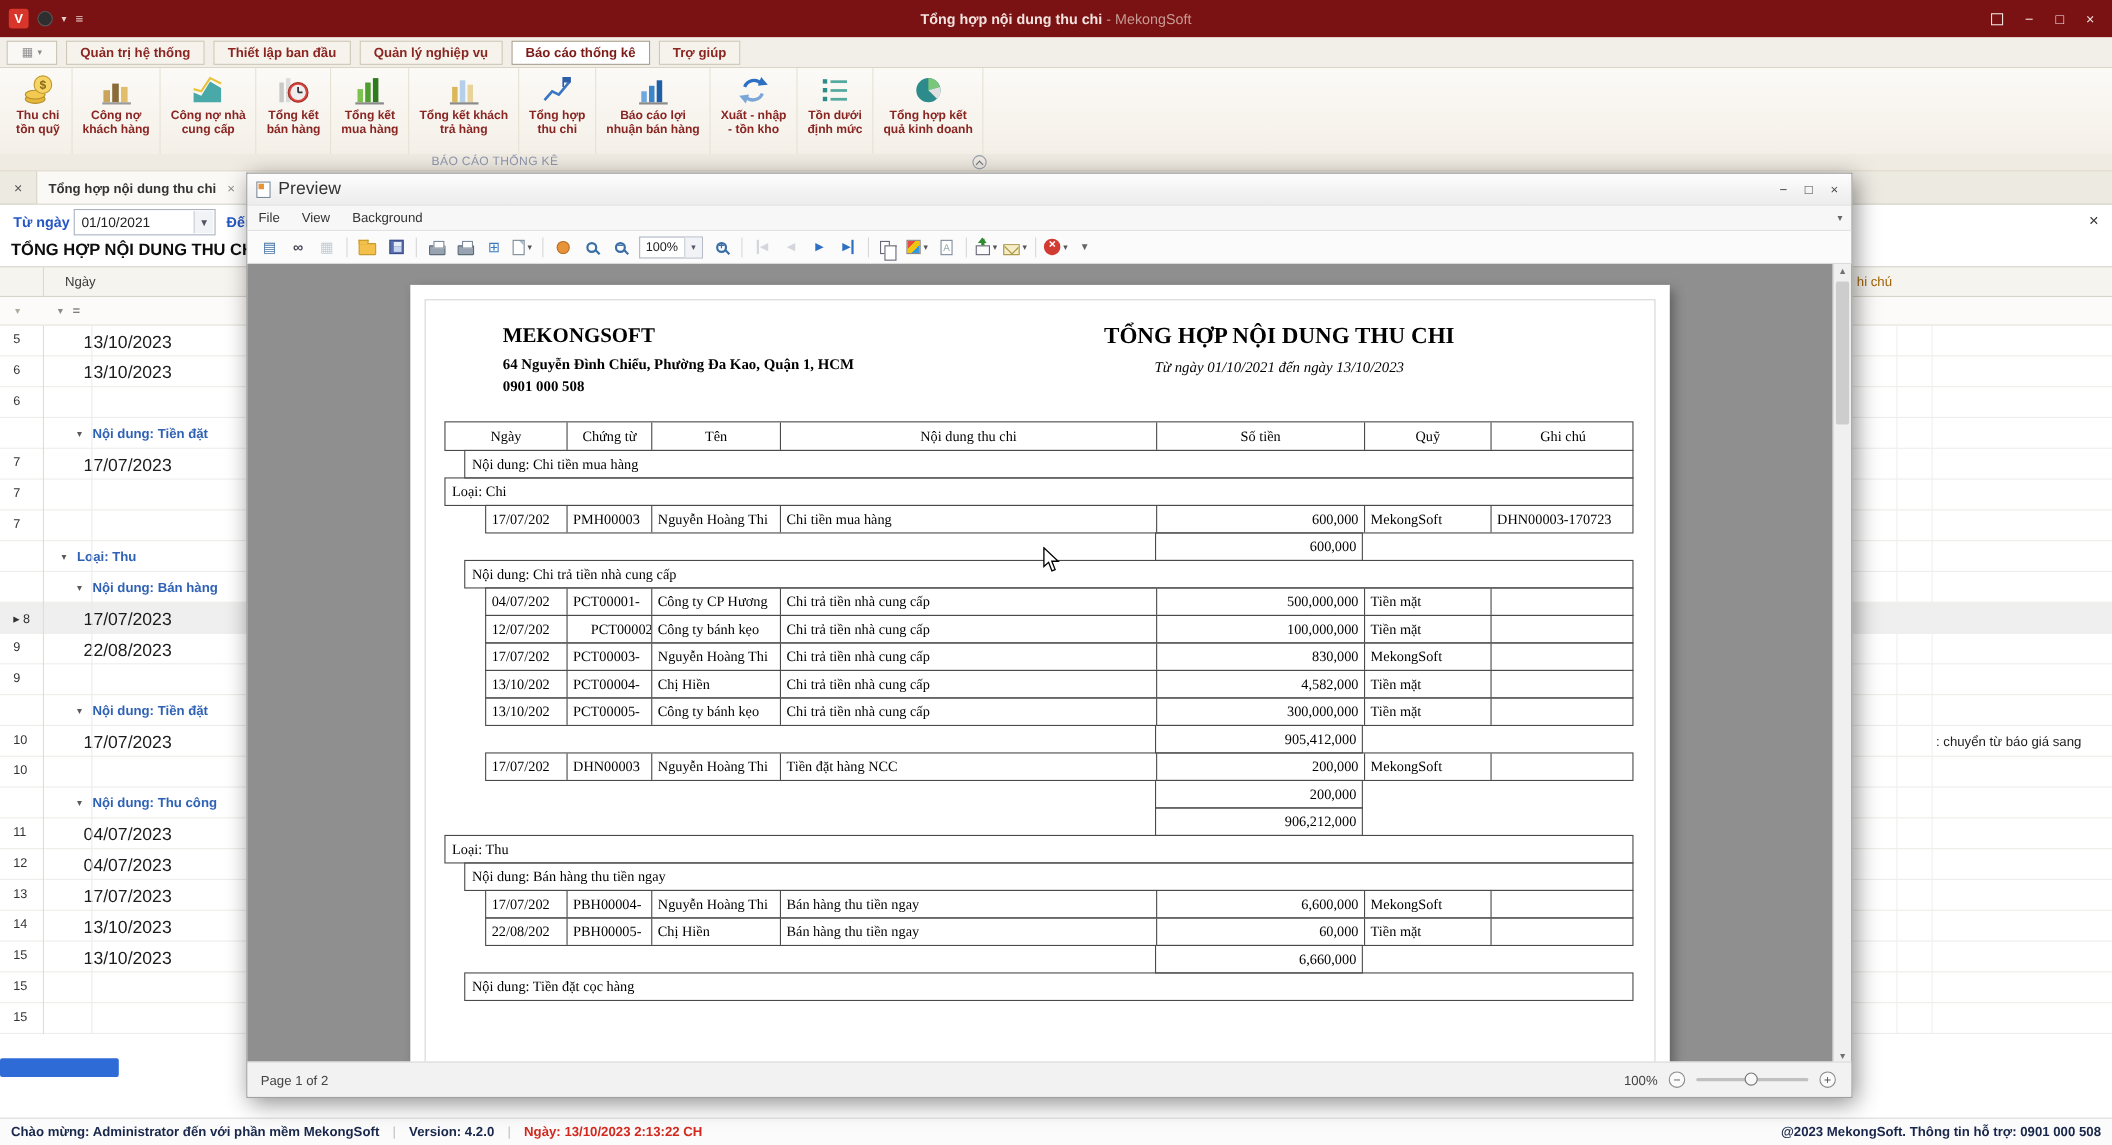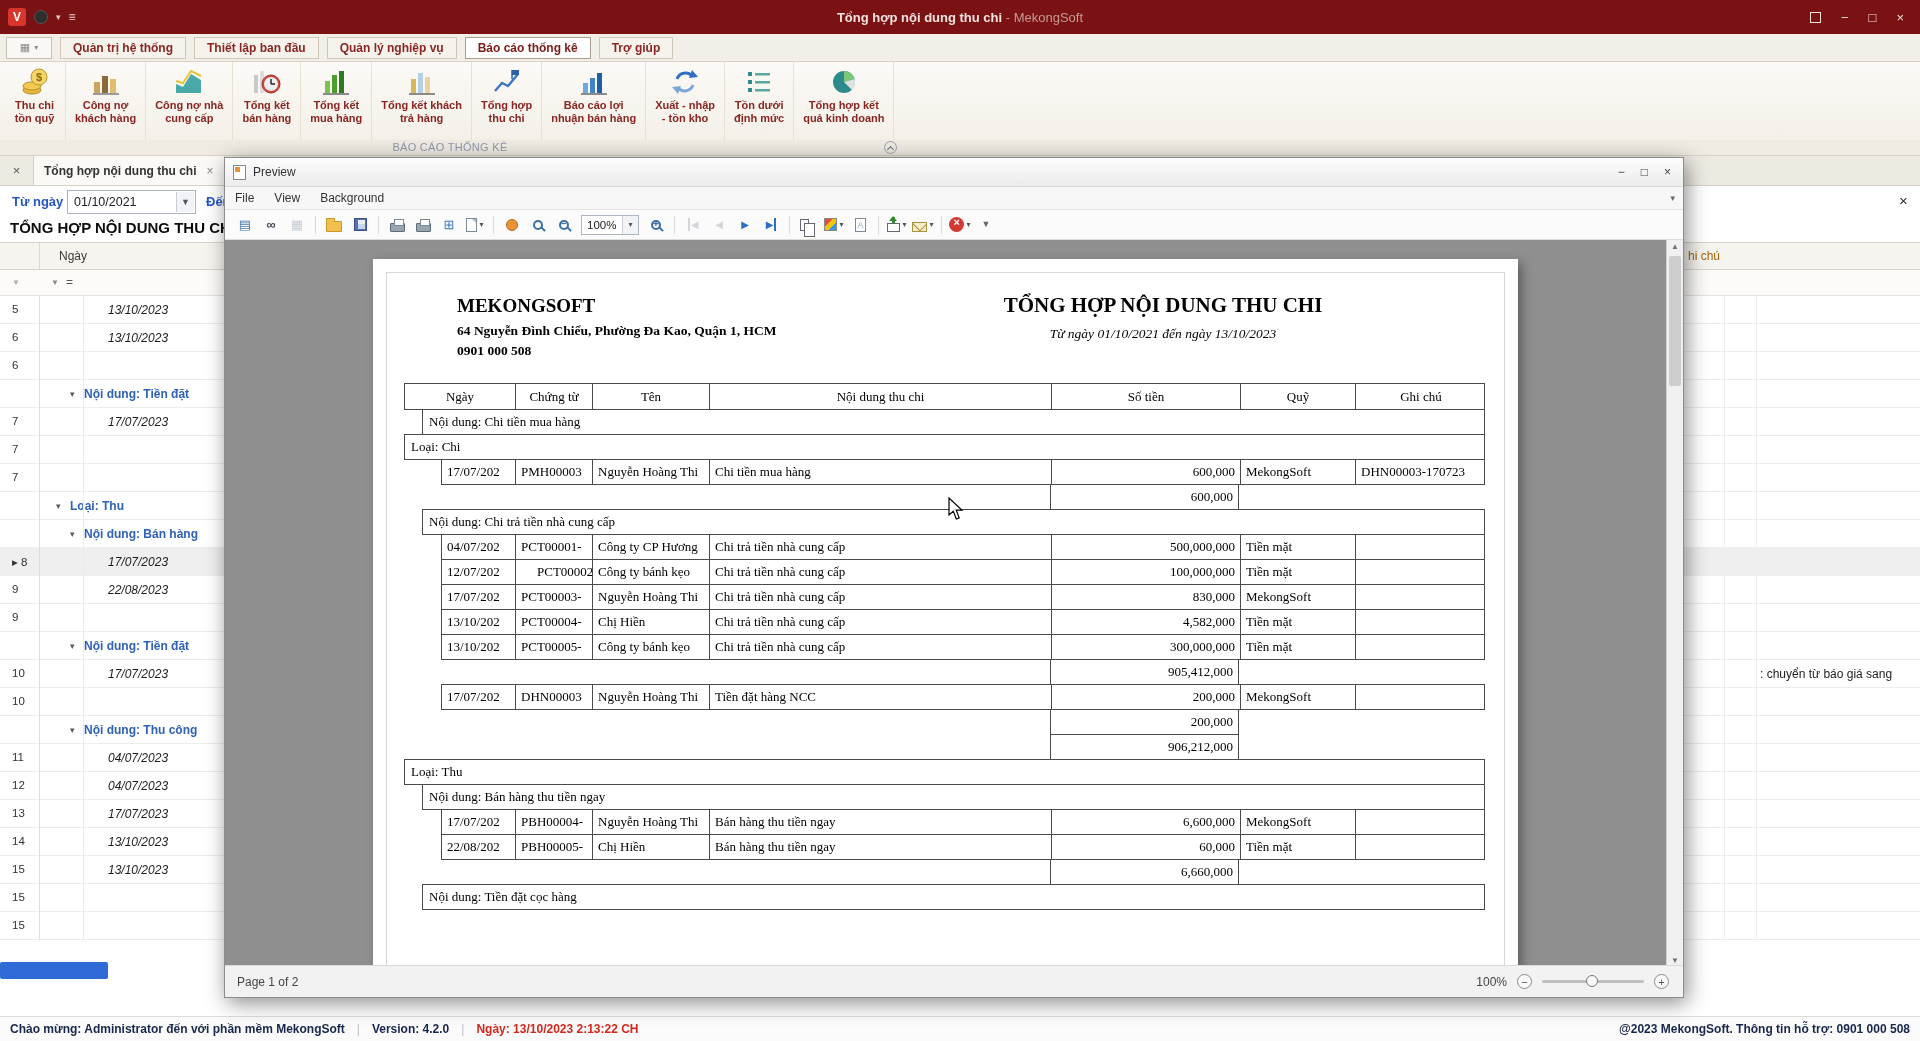--- a/index.html
+++ b/index.html
@@ -57,36 +57,36 @@
   .ghead .h2{position:absolute;left:1688px;top:6px;color:#a16207;font-size:12px;}
   .ghead .vl{position:absolute;left:39px;top:0;bottom:0;width:1px;background:#ddd9d0;}
   .gfilter{position:absolute;left:0;top:270px;width:1920px;height:26px;background:#fcfbf9;border-bottom:1px solid #e6e3dc;}
   .gfilter .fi{position:absolute;left:12px;top:8px;font-size:8px;color:#b0aca4;}
   .gfilter .ff{position:absolute;left:51px;top:8px;font-size:8px;color:#8a8a8a;}
   .gfilter .op{position:absolute;left:66px;top:5px;font-size:12px;color:#555;}
   .growc{position:absolute;left:0;top:296px;width:1920px;}
   .grow{position:relative;height:28px;border-bottom:1px solid #eeede9;}
   .grow.sel{background:#efefef;}
   .gnum{position:absolute;left:12px;top:7px;font-size:11.5px;color:#333;}
-  .gdate{position:absolute;left:108px;top:7px;font-size:12px;color:#1c1c1c;font-style:italic;}
+  .gdate{position:absolute;left:76px;top:7px;font-size:16px;color:#1c1c1c;}
   .gtri{position:absolute;top:9px;font-size:9px;color:#5a5a5a;}
   .gtri.l1{left:56px;} .gtri.l2{left:70px;}
   .gtext{position:absolute;top:7px;font-size:12px;font-weight:bold;color:#2f62b5;white-space:nowrap;}
   .gtext.l1{left:70px;} .gtext.l2{left:84px;}
   .grt{position:absolute;left:1760px;top:7px;font-size:12px;color:#1c1c1c;white-space:nowrap;}
   .gvl{position:absolute;top:0;width:1px;background:#ececea;}
   .bluebar{position:absolute;left:0;top:962px;width:108px;height:17px;background:#2f6bd7;border-radius:2px;}
   .formx{position:absolute;left:1899px;top:192px;font-size:15px;color:#333;}
 
   
   .preview{position:absolute;left:224px;top:157px;width:1460px;height:841px;background:#fff;border:1px solid #8c8c8c;box-shadow:3px 5px 20px rgba(0,0,0,.45);z-index:5;}
   .ptbar{position:absolute;left:0;top:0;right:0;height:29px;background:linear-gradient(#fdfdfd,#ececec);border-bottom:1px solid #d8d8d8;display:flex;align-items:center;}
   .pticon{width:13px;height:15px;background:#fff;border:1px solid #7d8a99;margin-left:8px;position:relative;}
   .pticon:after{content:"";position:absolute;left:1px;top:1px;width:5px;height:5px;background:#e8923a;}
-  .pttitle{margin-left:7px;font-size:12px;color:#333;}
+  .pttitle{margin-left:7px;font-size:16px;color:#333;}
   .ptctrl{margin-left:auto;display:flex;align-items:center;gap:16px;padding-right:12px;color:#444;font-size:12px;}
   .pmenu{position:absolute;left:0;top:29px;right:0;height:23px;background:#f7f7f7;border-bottom:1px solid #e3e3e3;display:flex;align-items:center;}
   .mitem{padding:0 10px;font-size:12px;color:#333;}
   .pmenu .mchev{margin-left:auto;padding-right:8px;color:#666;font-size:9px;}
   .ptool{position:absolute;left:0;top:52px;right:0;height:30px;background:#fbfbfb;border-bottom:1px solid #dcdcdc;display:flex;align-items:center;padding-left:8px;gap:2px;}
   .titem{min-width:24px;height:24px;display:flex;align-items:center;justify-content:center;gap:2px;}
   .titem.dis{opacity:.55;}
   .tsep{width:1px;height:18px;background:#d7d7d7;margin:0 4px;}
   .glyph{font-size:13px;line-height:13px;}
   .ddarr{font-size:8px;color:#555;}

